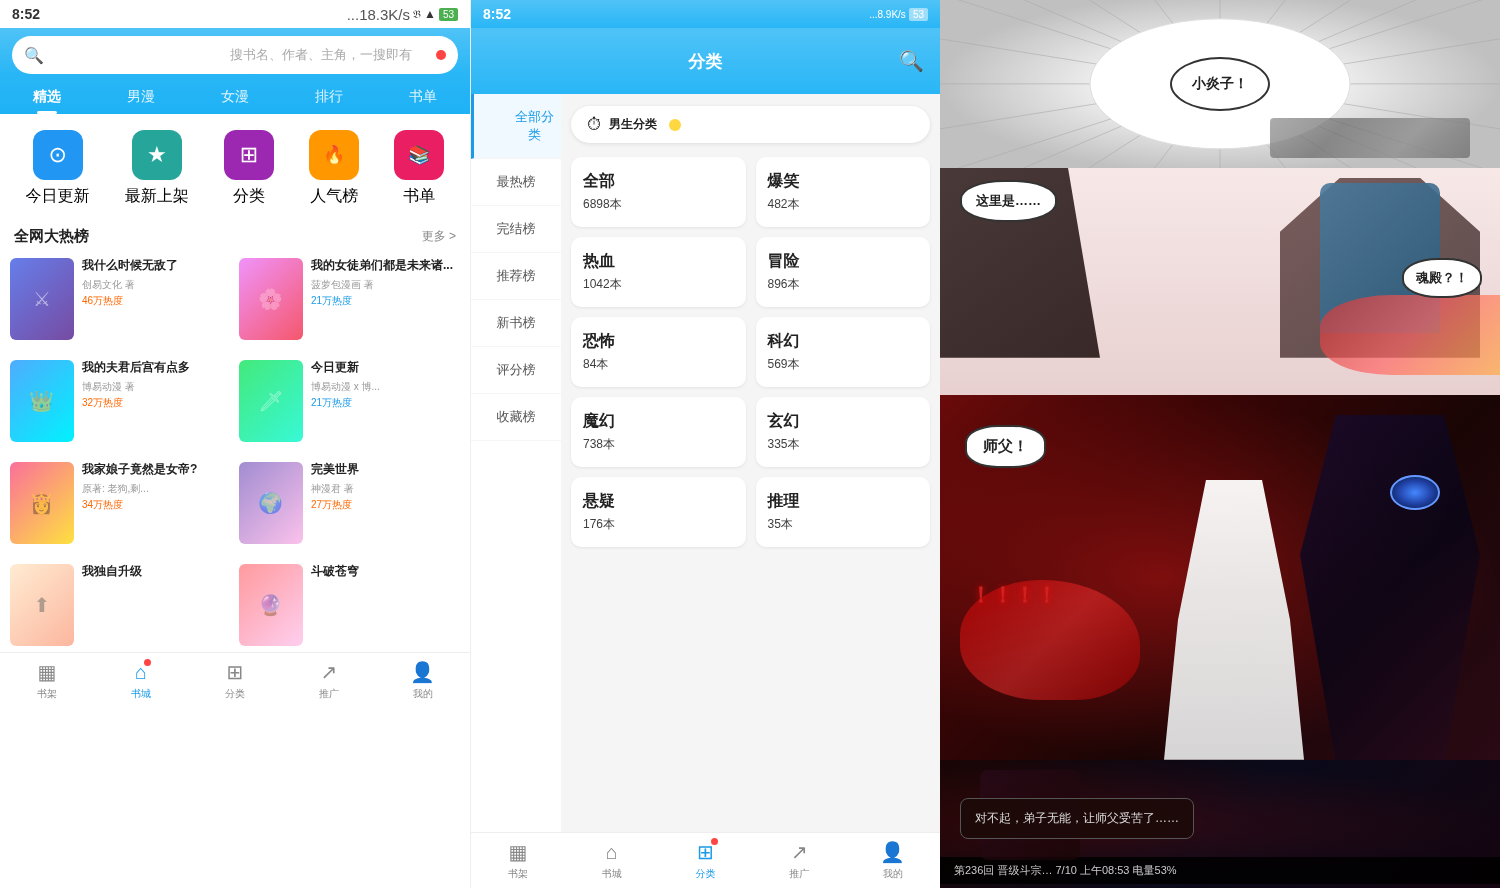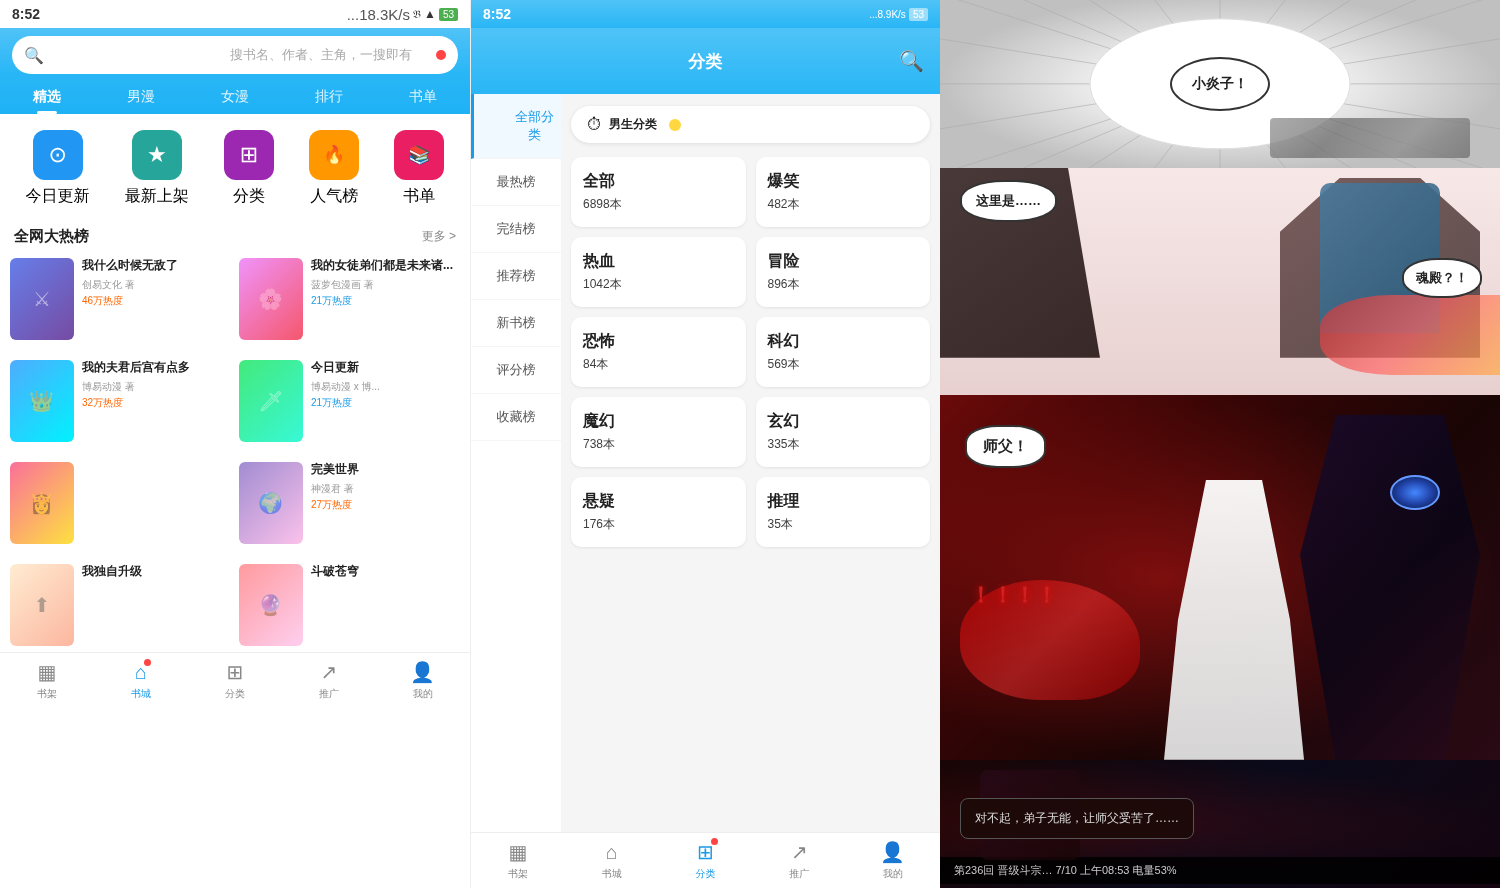--- a/index.html
+++ b/index.html
@@ -179,20 +179,25 @@
       <div class="book-grid-cover cover-c4" style="display:flex;align-items:center;justify-content:center;color:rgba(255,255,255,0.5);font-size:20px;">🗡</div>
       <div class="book-grid-info">
         <div class="book-grid-title">今日更新</div>
         <div class="book-grid-author">博易动漫 x 博...</div>
         <div class="book-grid-heat" style="color:#1a9be8;">21万热度</div>
       </div>
     </div>
 
     <div class="book-grid-item">
       <div class="book-grid-cover cover-c5" style="display:flex;align-items:center;justify-content:center;color:rgba(255,255,255,0.5);font-size:20px;">👸</div>
+      <div class="book-grid-info">
+        <div class="book-grid-title">我家娘子竟然是女帝?</div>
+        <div class="book-grid-author">原著: 老狗,剩...</div>
+        <div class="book-grid-heat">34万热度</div>
+      </div>
     </div>
     <div class="book-grid-item">
       <div class="book-grid-cover cover-c6" style="display:flex;align-items:center;justify-content:center;color:rgba(255,255,255,0.5);font-size:20px;">🌍</div>
       <div class="book-grid-info">
         <div class="book-grid-title">完美世界</div>
         <div class="book-grid-author">神漫君 著</div>
         <div class="book-grid-heat">27万热度</div>
       </div>
     </div>
 

